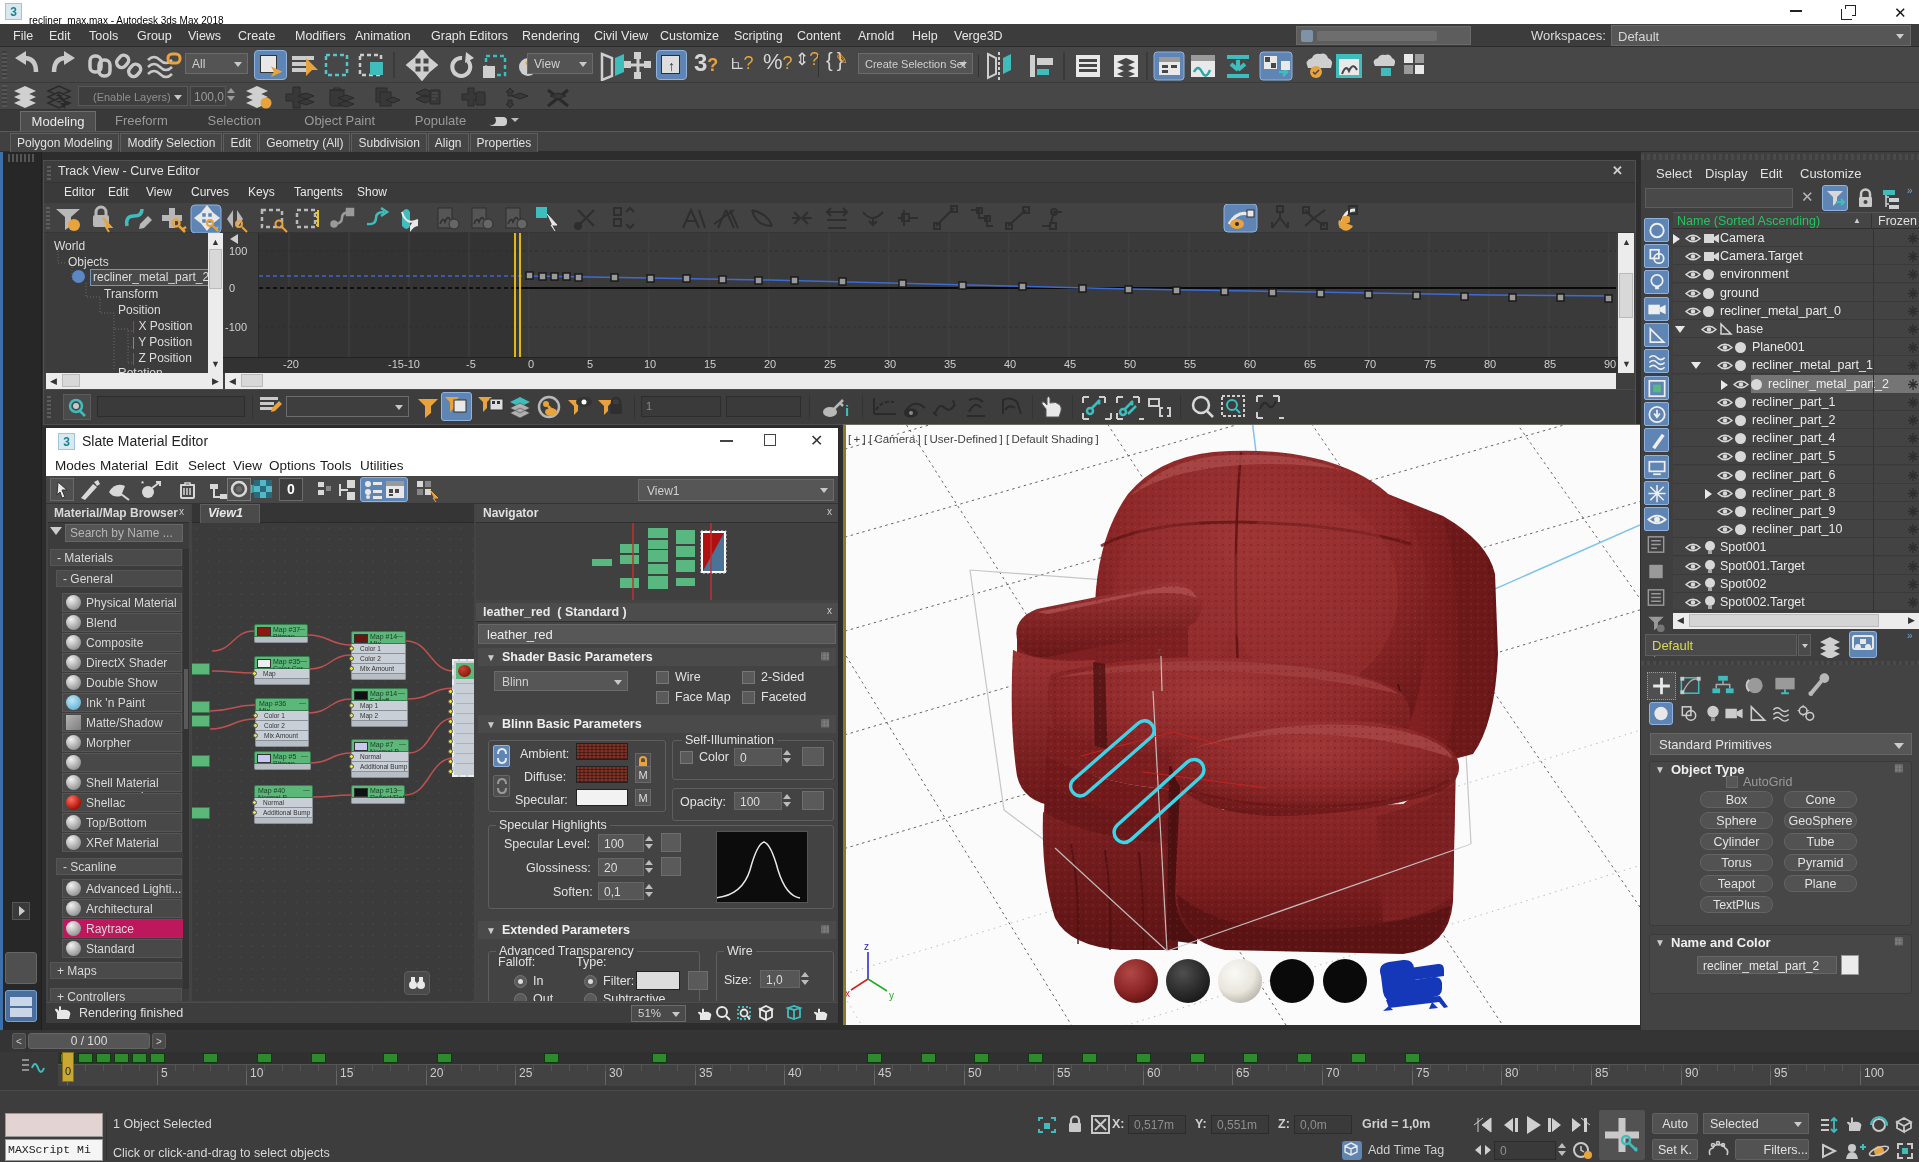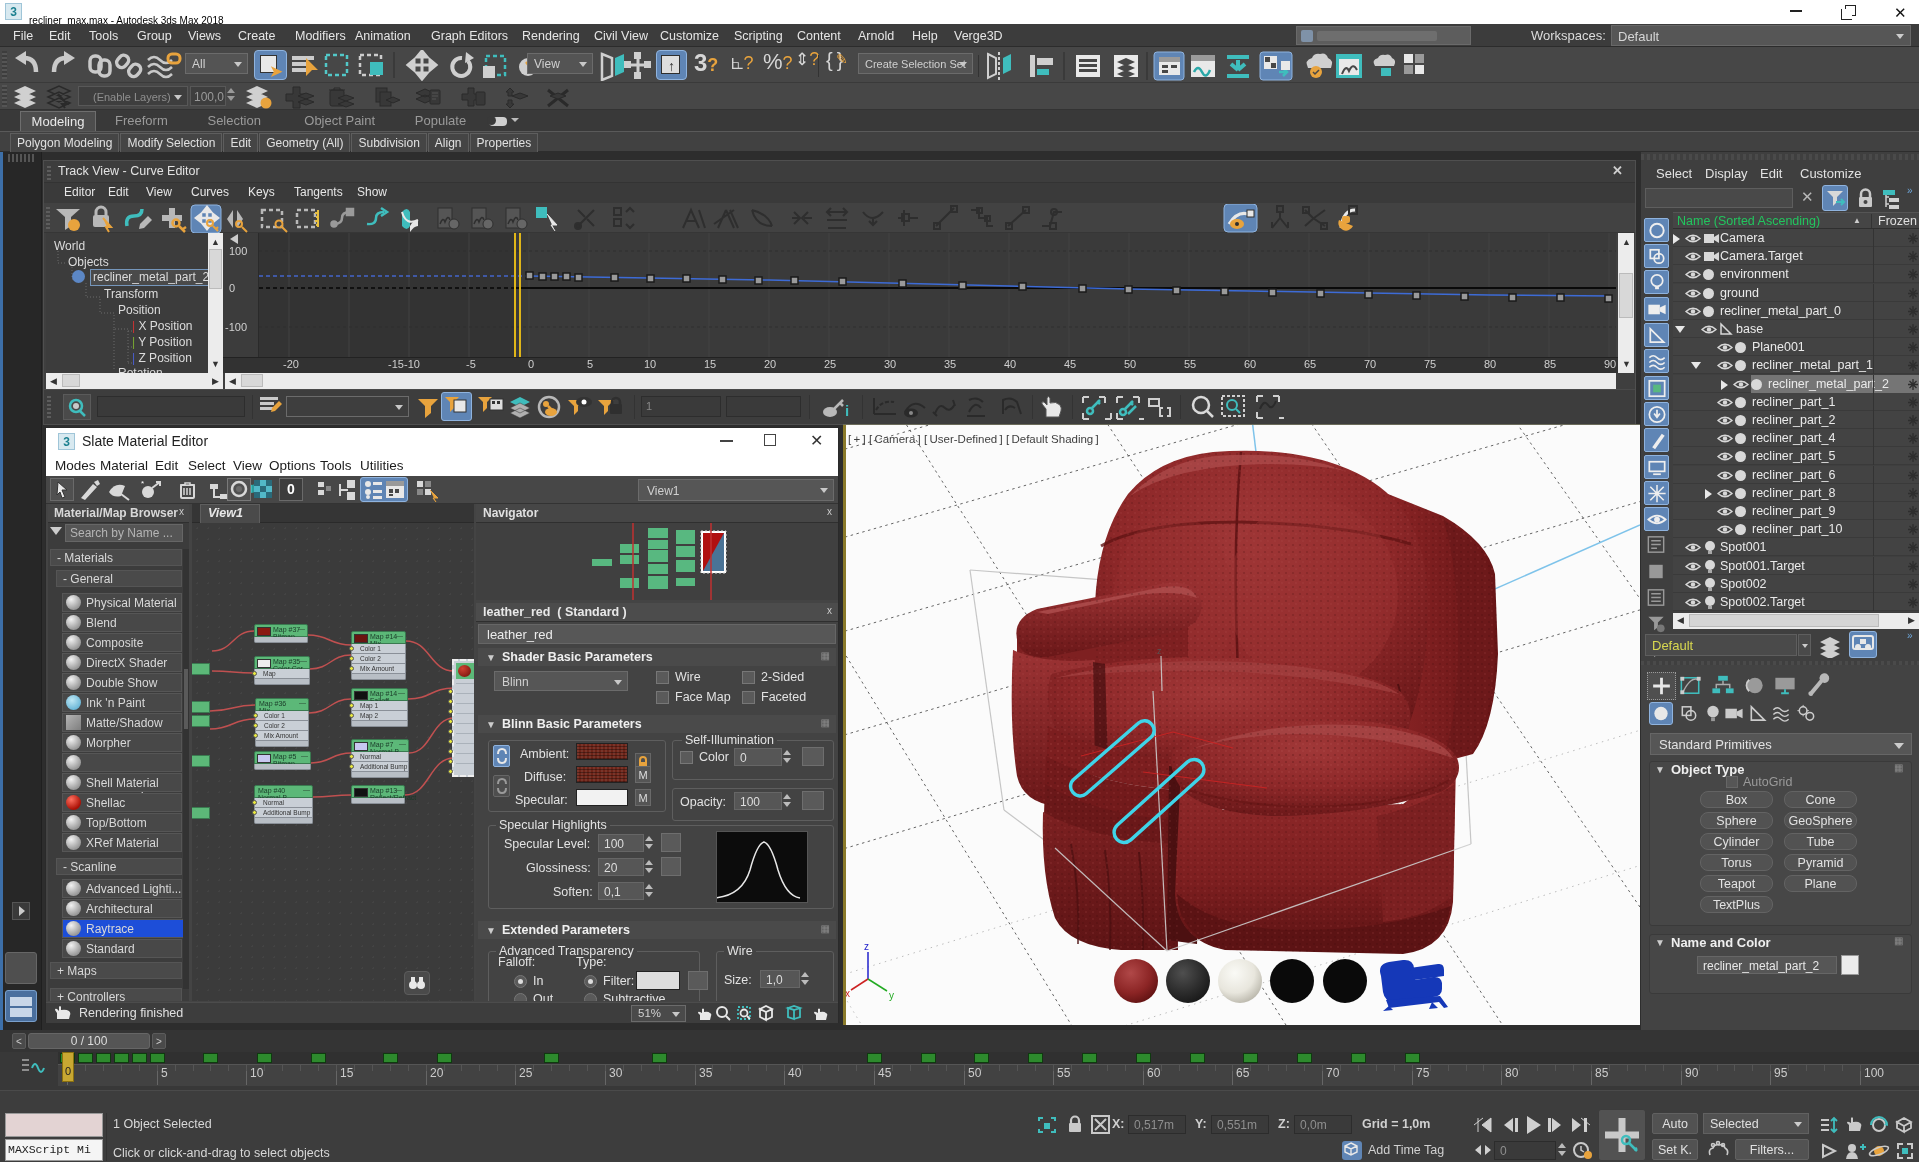--- a/index.html
+++ b/index.html
@@ -963,21 +963,21 @@
           <span style="position:absolute;left:23px;top:2px;white-space:nowrap;">XRef Material</span>
         </div>
 <div class="abs" style="left:14px;top:375px;width:120px;height:19px;background:#484848;border:1px solid #565656;font-size:12px;">
           <div class="abs" style="left:3px;top:1px;width:15px;height:15px;background:radial-gradient(circle at 35% 30%, #f2f2f2, #9a9a9a 70%);border-radius:50%;"></div>
           <span style="position:absolute;left:23px;top:2px;white-space:nowrap;">Advanced  Lighti...</span>
         </div>
 <div class="abs" style="left:14px;top:395px;width:120px;height:19px;background:#484848;border:1px solid #565656;font-size:12px;">
           <div class="abs" style="left:3px;top:1px;width:15px;height:15px;background:radial-gradient(circle at 35% 30%, #f2f2f2, #9a9a9a 70%);border-radius:50%;"></div>
           <span style="position:absolute;left:23px;top:2px;white-space:nowrap;">Architectural</span>
         </div>
-<div class="abs" style="left:14px;top:415px;width:128px;height:19px;background:#1d4ed8;border:1px solid #565656;font-size:12px;">
+<div class="abs" style="left:14px;top:415px;width:128px;height:19px;background:#be185d;border:1px solid #565656;font-size:12px;">
           <div class="abs" style="left:3px;top:1px;width:15px;height:15px;background:radial-gradient(circle at 35% 30%, #f2f2f2, #9a9a9a 70%);border-radius:50%;"></div>
           <span style="position:absolute;left:23px;top:2px;white-space:nowrap;">Raytrace</span>
         </div>
 <div class="abs" style="left:14px;top:435px;width:120px;height:19px;background:#484848;border:1px solid #565656;font-size:12px;">
           <div class="abs" style="left:3px;top:1px;width:15px;height:15px;background:radial-gradient(circle at 35% 30%, #f2f2f2, #9a9a9a 70%);border-radius:50%;"></div>
           <span style="position:absolute;left:23px;top:2px;white-space:nowrap;">Standard</span>
         </div>
   <div class="abs" style="left:2px;top:458px;width:132px;height:17px;background:#4a4a4a;border:1px solid #555;font-size:12px;">
           <span style="position:absolute;left:6px;top:1px;">+ Maps</span>
         </div>
@@ -2284,21 +2284,21 @@
         <div style="position:absolute;right:6px;top:8px;border-left:4px solid transparent;border-right:4px solid transparent;border-top:5px solid #ccc;"></div>
       </div>
 <svg class="abs" style="left:1705px;top:48px;" width="24" height="21">
         <g fill="none" stroke="#c9c9c9" stroke-width="1.6">
           <path d="M5 16 q-2 -6 3 -7 q1 -4 6 -3 q5 -1 6 3 q4 2 2 7"></path>
           <circle cx="8" cy="6" r="1.5"></circle>
           <circle cx="13" cy="4" r="1.5"></circle>
           <circle cx="18" cy="6" r="1.5"></circle>
         </g>
       </svg>
-<div class="abs" style="left:1735px;top:48px;width:74px;height:21px;background:#525252;border:1px solid #616161;border-radius:2px;text-align:center;font-size:12.5px;color:#e0e0e0;line-height:20px;">Filters...</div>
+<div class="abs" style="left:1735px;top:48px;width:74px;height:21px;background:#525252;border:1px solid #616161;border-radius:2px;text-align:right;font-size:12.5px;color:#e0e0e0;line-height:20px;">Filters...</div>
 <svg class="abs" style="left:1818px;top:24px;" width="22" height="20">
         <path d="M3 5 h8 M3 10 h8 M3 15 h8" stroke="#c9c9c9" stroke-width="2"></path>
         <path d="M16 3 v14 m-3 -3 l3 3 l3 -3 m-6 -8 l3 -3 l3 3" stroke="#3fbdbd" stroke-width="1.8" fill="none"></path>
       </svg>
 <svg class="abs" style="left:1843px;top:23px;" width="22" height="21">
         <path d="M6 17 v-6 l-2 -2 q0 -2 2 -1 l2 1 v-5 q1 -1.5 2 0 v4 q5 -1 7 1 q2 1 1 4 l-1 4 Z" fill="#c9c9c9"></path>
       </svg>
 <svg class="abs" style="left:1868px;top:23px;" width="22" height="21">
         <circle cx="11" cy="11" r="6" fill="none" stroke="#c9c9c9" stroke-width="2"></circle>
         <path d="M3 11 a8 8 0 0 1 16 0" fill="none" stroke="#3fbdbd" stroke-width="2"></path>

